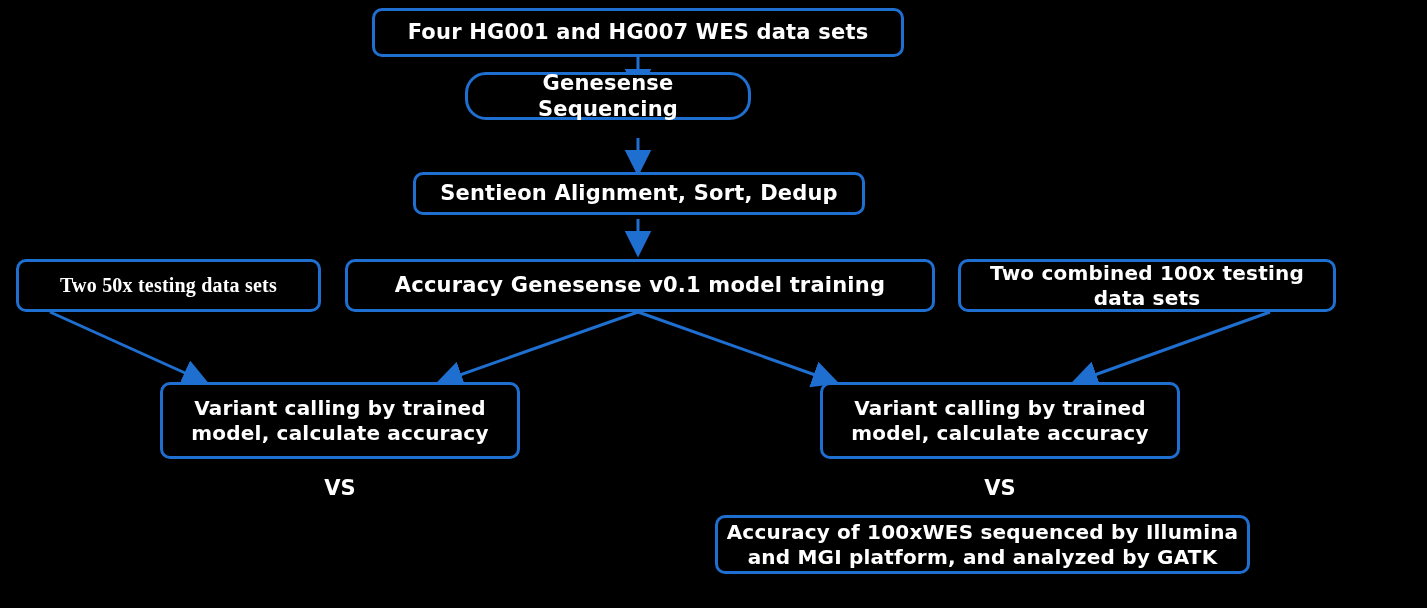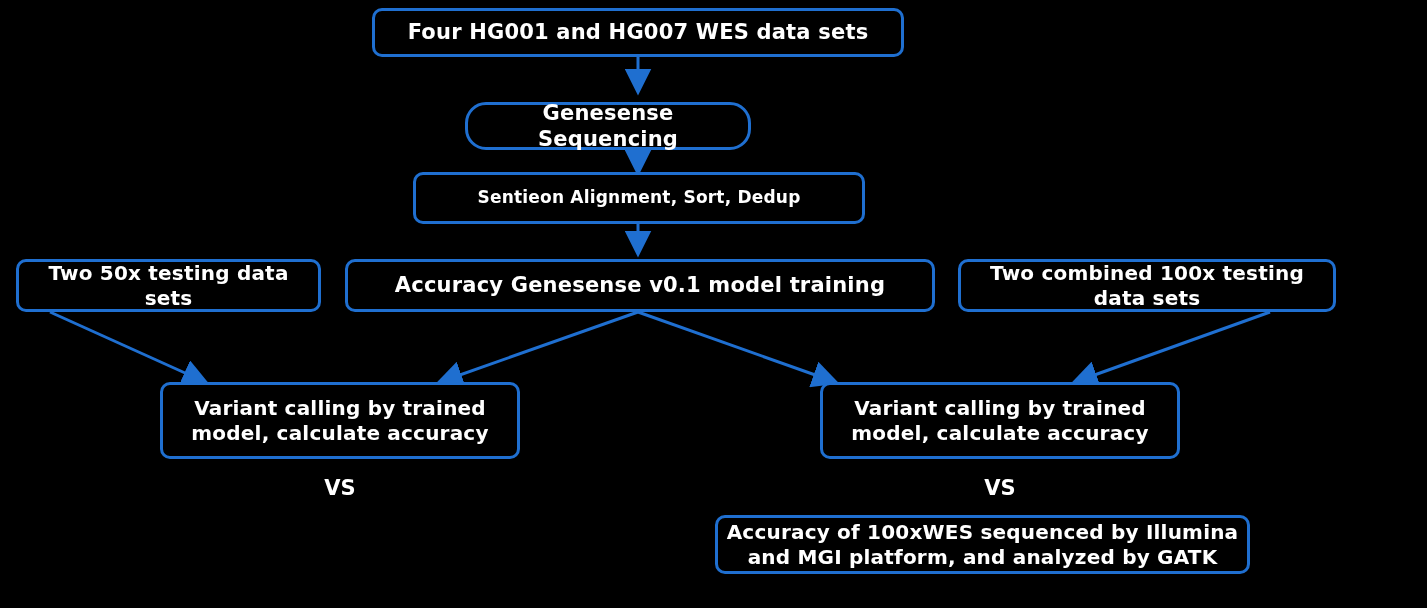--- a/index.html
+++ b/index.html
@@ -72,29 +72,29 @@
 
     <line x1="638" y1="312" x2="835" y2="382" stroke="#1f6fd0" stroke-width="3" marker-end="url(#arrowhead)"></line>
 
     <line x1="1270" y1="312" x2="1075" y2="382" stroke="#1f6fd0" stroke-width="3" marker-end="url(#arrowhead)"></line>
   </svg>
 
   <div class="node" style="left:372px; top:8px; width:532px; height:49px; font-size:21px;">
     <span>Four HG001 and HG007 WES data sets</span>
   </div>
 
-  <div class="node" style="left:465px; top:102px; width:286px; height:48px; font-size:21px;border-radius:21px;">
+  <div class="node" style="left:465px; top:72px; width:286px; height:48px; font-size:21px;border-radius:21px;">
     <span>Genesense Sequencing</span>
   </div>
 
-  <div class="node" style="left:413px; top:172px; width:452px; height:52px; font-size:17px;">
+  <div class="node" style="left:413px; top:172px; width:452px; height:43px; font-size:21px;">
     <span>Sentieon Alignment, Sort, Dedup</span>
   </div>
 
-  <div class="node" style="left:16px; top:259px; width:305px; height:53px; font-size:20px;">
+  <div class="node" style="left:16px; top:259px; width:305px; height:53px; font-size:20px;font-family:Liberation Serif, serif;">
     <span>Two 50x testing data sets</span>
   </div>
 
   <div class="node" style="left:345px; top:259px; width:590px; height:53px; font-size:21px;">
     <span>Accuracy Genesense v0.1 model training</span>
   </div>
 
   <div class="node" style="left:958px; top:259px; width:378px; height:53px; font-size:20px;">
     <span>Two combined 100x testing data sets</span>
   </div>

